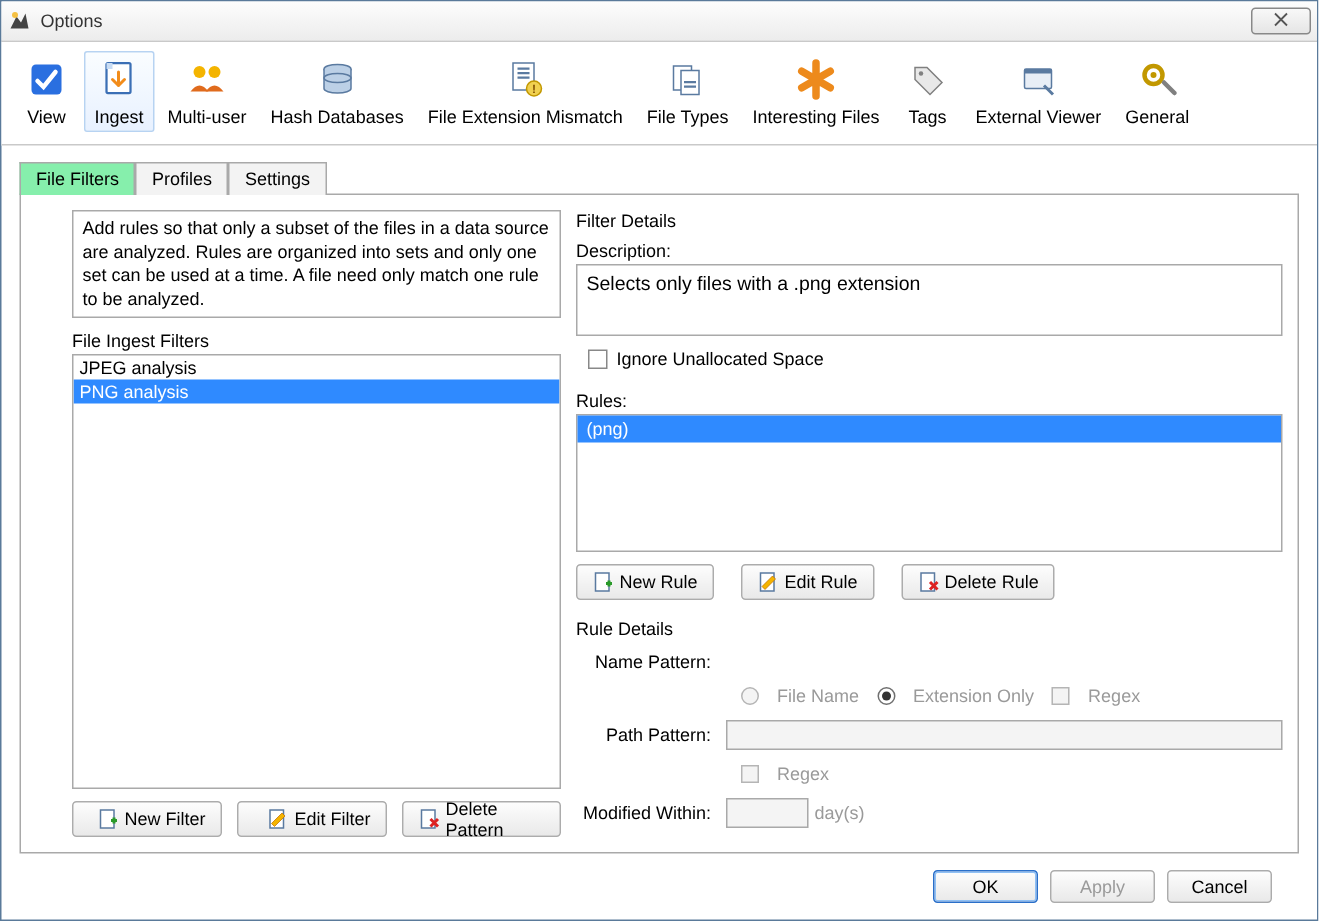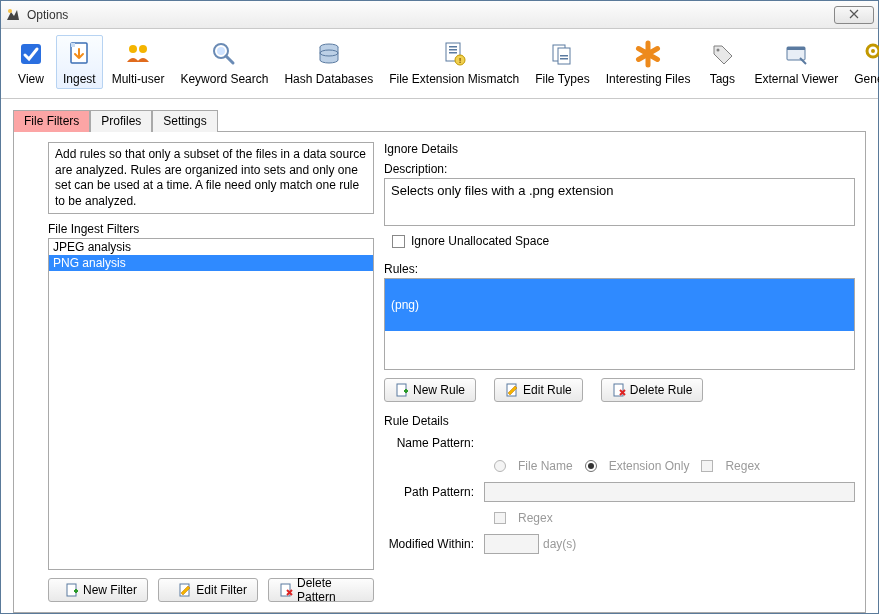--- a/index.html
+++ b/index.html
@@ -63,21 +63,21 @@
   }
   .tabs { display:flex; height:22px; }
   .tab {
     border:1px solid #a9a9a9; border-bottom:none;
     padding: 3px 10px 0 10px;
     background: #f3f3f3;
     margin-right:0px;
     position:relative; top:1px;
     font-size:12px;
   }
-  .tab.active { background:#fca5a5; z-index:2;}
+  .tab.active { background:#86efac; z-index:2;}
   .tabpanel {
     border:1px solid #a9a9a9;
     flex:1;
     display:flex;
     background:#fff;
     padding:10px;
     gap:10px;
   }
   .leftcol { width:350px; display:flex; flex-direction:column;padding-left:24px; }
   .rightcol { flex:1; display:flex; flex-direction:column; }
@@ -108,21 +108,21 @@
   .textarea {
     border:1px solid #a9a9a9; width:100%;
     padding:4px 6px; font-size:13px;
     height:48px; background:#fff;
   }
   .check { display:flex; align-items:center; gap:6px; margin:8px 0 6px 8px;}
   .check .box { width:13px; height:13px; border:1px solid #888; background:#fff;}
   .ruleslist {
     border:1px solid #a9a9a9; height:92px; background:#fff;
   }
-  .ruleslist .row { padding:19px 6px; }
+  .ruleslist .row { padding:2px 6px; }
   .ruleslist .row.sel { background:#2f8aff; color:#fff; }
   .rulebtns { display:flex; gap:18px; margin-top:8px; }
   .formrow { display:flex; align-items:center; margin:6px 0; }
   .formrow .lbl { width:100px; text-align:right; padding-right:10px;}
   .formrow .field {
     flex:1; height:20px; border:1px solid #a9a9a9;
     padding:1px 4px; font-size:12px; background:#fff;
   }
   .formrow .field.dis { background:#f4f4f4; }
   .radiosrow { display:flex; align-items:center; gap:12px; margin-left:110px; height:20px;}
@@ -197,30 +197,20 @@
             <path d="M4 22 Q10 14 16 22" fill="#e06b1d"></path>
           <circle cx="20" cy="9" r="4" fill="#f4b400"></circle>
             <path d="M14 22 Q20 14 26 22" fill="#e06b1d"></path>
         </svg>
       </span>
       <span class="tlabel">Multi-user</span>
     </div>
     <div class="tbitem">
       <span class="ticon">
         <svg width="28" height="28" viewBox="0 0 28 28">
-            <circle cx="11" cy="11" r="7" fill="none" stroke="#6a8bb5" stroke-width="2"></circle>
-            <circle cx="11" cy="11" r="4" fill="#cfe3ff"></circle>
-            <path d="M16 16 L23 23" stroke="#6a8bb5" stroke-width="3" stroke-linecap="round"></path>
-          </svg>
-      </span>
-      <span class="tlabel">Keyword Search</span>
-    </div>
-    <div class="tbitem">
-      <span class="ticon">
-        <svg width="28" height="28" viewBox="0 0 28 28">
           <ellipse cx="14" cy="7" rx="9" ry="3" fill="#bcd0e6" stroke="#5a7aa0"></ellipse>
           <path d="M5 7 L5 20 A9 3 0 0 0 23 20 L23 7" fill="#bcd0e6" stroke="#5a7aa0"></path>
           <ellipse cx="14" cy="13" rx="9" ry="3" fill="none" stroke="#5a7aa0"></ellipse>
         </svg>
       </span>
       <span class="tlabel">Hash Databases</span>
     </div>
     <div class="tbitem">
       <span class="ticon">
         <svg width="28" height="28" viewBox="0 0 28 28">
@@ -328,21 +318,21 @@
                   <rect x="2" y="1" width="9" height="12" fill="#fff" stroke="#5a7aa0"></rect>
                   <path d="M8 7 L13 12 M13 7 L8 12" stroke="#d22" stroke-width="2"></path>
                 </svg>
               </span>
             <span>Delete Pattern</span>
           </div>
         </div>
       </div>
 
       <div class="rightcol">
-        <div class="seclabel" style="margin-top:0">Ignore Details</div>
+        <div class="seclabel" style="margin-top:0">Filter Details</div>
         <div class="seclabel" style="margin-top:4px">Description:</div>
         <div class="textarea">Selects only files with a .png extension</div>
 
         <div class="check">
           <span class="box"></span>
           <span>Ignore Unallocated Space</span>
         </div>
 
         <div class="seclabel">Rules:</div>
         <div class="ruleslist">
@@ -403,14 +393,19 @@
         </div>
 
         <div class="formrow">
           <span class="lbl">Modified Within:</span>
           <span class="modfield"></span>
           <span class="radiolabel dis">day(s)</span>
         </div>
       </div>
     </div>
 
+    <div class="footer">
+      <div class="footbtn primary">OK</div>
+      <div class="footbtn dis">Apply</div>
+      <div class="footbtn">Cancel</div>
+    </div>
   </div>
 </div>
 
 </body></html>

